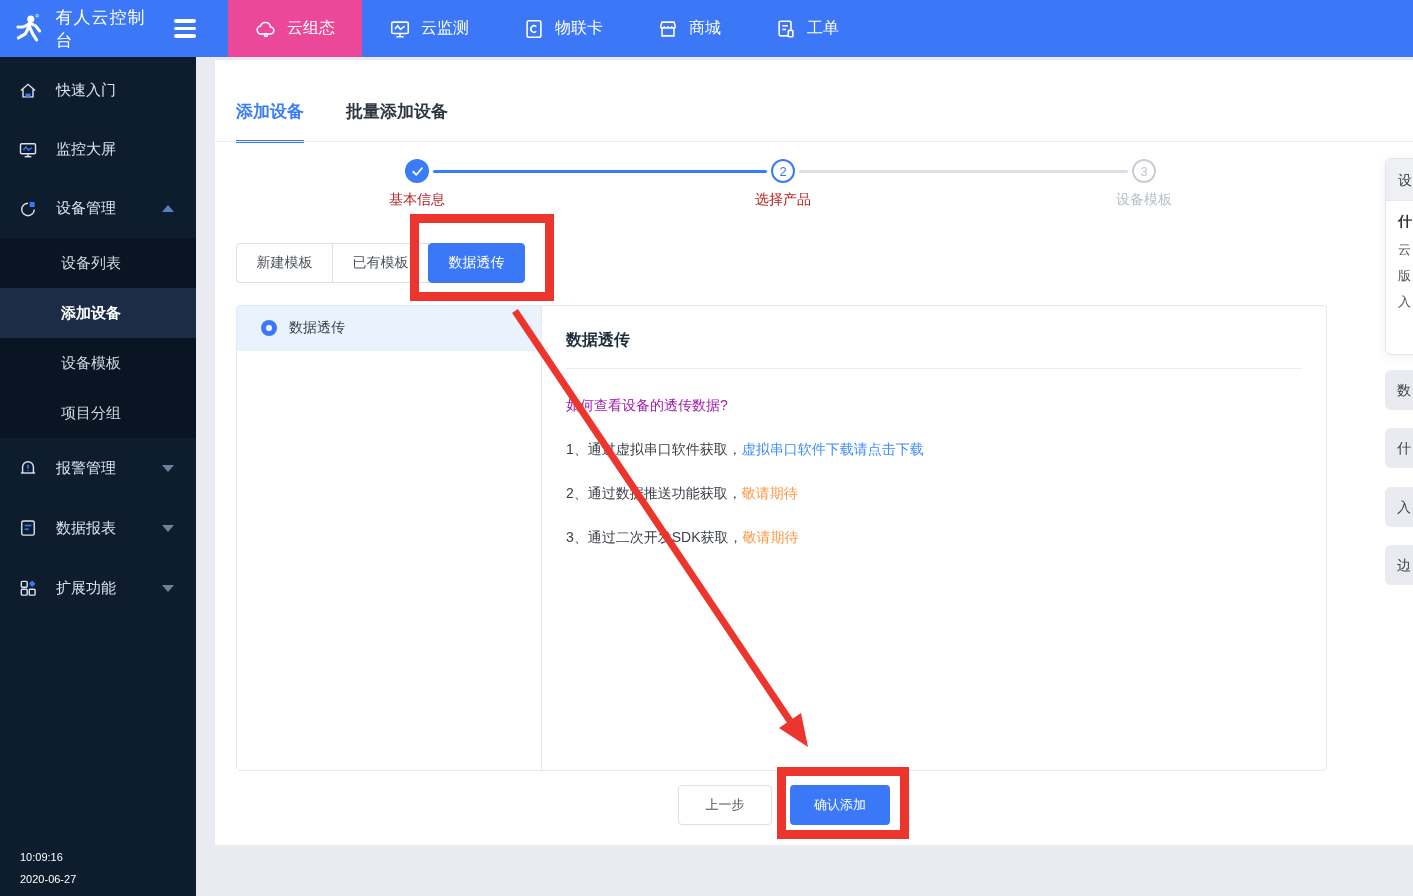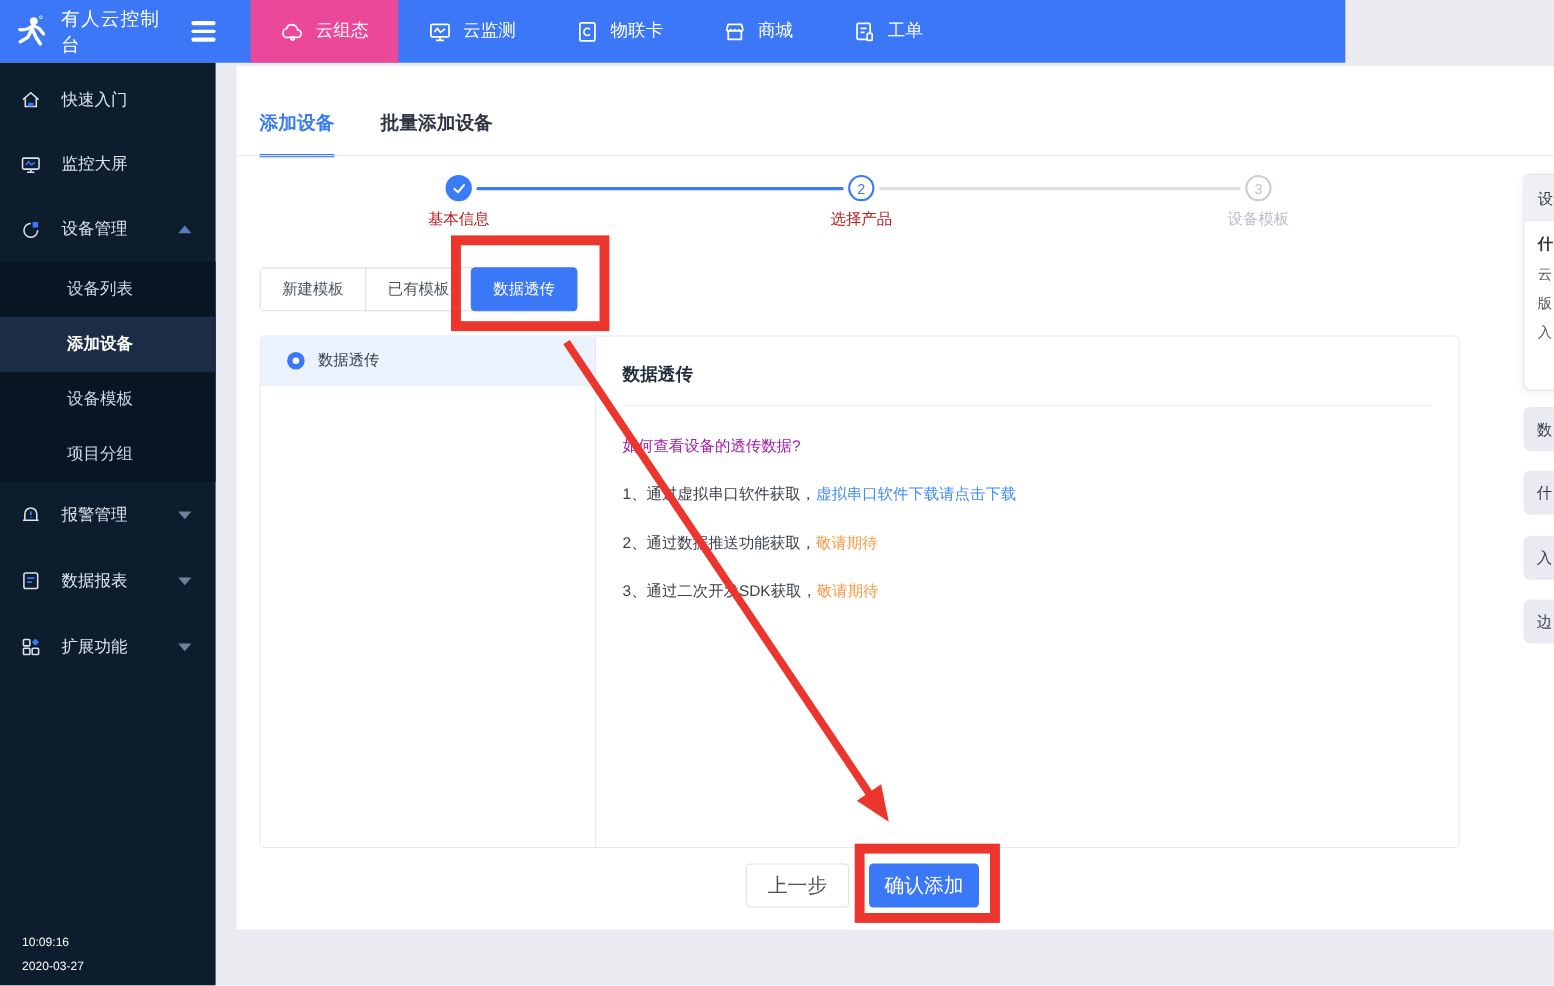--- a/index.html
+++ b/index.html
@@ -2,21 +2,21 @@
 <html><head>
 <meta charset="utf-8">
 <style>
   * { box-sizing: border-box; margin: 0; padding: 0; }
   html,body { width:1413px; height:896px; overflow:hidden; }
   body {
     font-family: "Liberation Sans", "DejaVu Sans", sans-serif;
     background:#e9ebf0; position:relative; font-size:14px; color:#333;
   }
   
-  .topbar { position:absolute; left:0; top:0; width:1223px; height:57px;
+  .topbar { position:absolute; left:0; top:0; width:1413px; height:57px;
     background:#3b77f6; display:flex; align-items:stretch; z-index:3; }
   .brand { width:196px; display:flex; align-items:center; padding-left:14px; flex:none; }
   .brand-title { color:#fff; font-size:17px; margin-left:12px; letter-spacing:1px; }
   .hamburger { margin-left:12px; display:flex; flex-direction:column; gap:4px; cursor:pointer; }
   .hamburger i { display:block; width:22px; height:3.5px; background:#fff; border-radius:2px; }
   .top-nav { display:flex; margin-left:32px; }
   .top-nav-item { display:flex; align-items:center; gap:10px; padding:0 27px;
     color:#fff; font-size:16px; cursor:pointer; }
   .top-nav-item.active { background:#ec4899; }
   .top-nav-item svg { display:block; }
@@ -74,21 +74,21 @@
     border-radius:50%; background:#fff; }
   .list-row .lbl { margin-left:12px; color:#3b4350; }
   .panel-right { flex:1; padding:24px; }
   .detail-title { font-size:16px; font-weight:bold; color:#1f2d3d; }
   .detail-divider { border-bottom:1px solid #ebeef5; margin-top:17px; }
   .detail-question { margin-top:28px; color:#a21caf; }
   .detail-line { margin-top:26px; color:#3a3f47; }
   .detail-line a { color:#3f8cfb; text-decoration:none; cursor:pointer; }
   .pending-txt { color:#ff9642; }
   
-  .footer-btn { position:absolute; height:40px; border-radius:4px; font-size:18px;
+  .footer-btn { position:absolute; height:40px; border-radius:4px; font-size:13px;
     display:flex; align-items:center; justify-content:center; cursor:pointer; }
   .btn-prev { left:463px; top:725px; width:94px; background:#fff; border:1px solid #dcdfe6; color:#4d525b; }
   .btn-confirm { left:575px; top:725px; width:100px; background:#3b78f7; border:none; color:#fff; }
   
   .help-card { position:absolute; left:1385px; top:158px; width:80px; height:197px;
     background:#fff; border:1px solid #e2e5ec; border-radius:6px 0 0 6px;
     box-shadow:0 2px 8px rgba(40,60,100,.08); z-index:2; overflow:hidden; }
   .help-card-header { height:42px; line-height:42px; background:#eef0f4; padding-left:12px;
     color:#3a3f47; border-bottom:1px solid #e6e9ef; }
   .help-card-body { padding:12px; }
@@ -222,21 +222,21 @@
       <rect x="4" y="4" width="7" height="7" rx="1"></rect>
       <rect x="4" y="13.5" width="7" height="7" rx="1"></rect>
       <rect x="13.5" y="13.5" width="7" height="7" rx="1"></rect>
       <rect x="14.2" y="4.2" width="5.6" height="5.6" rx="1" transform="rotate(45 17 7)" fill="#3b78f7" stroke="none"></rect>
     </svg>
     <span class="lbl">扩展功能</span>
     <i class="caret down"></i>
   </div>
   <div class="side-time">
     <div>10:09:16</div>
-    <div>2020-03-27</div>
+    <div>2020-06-27</div>
   </div>
 </aside>
 
 <main class="main-card">
   <div class="tabs">
     <div class="tab active">添加设备</div>
     <div class="tab">批量添加设备</div>
   </div>
   <div class="tabs-divider"></div>
 

